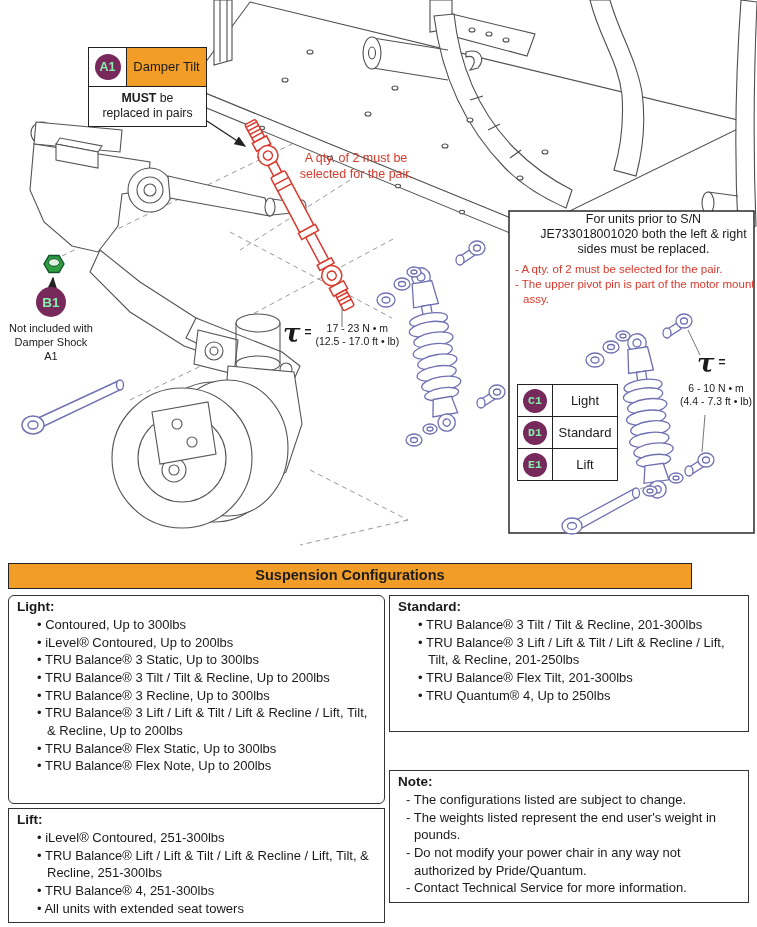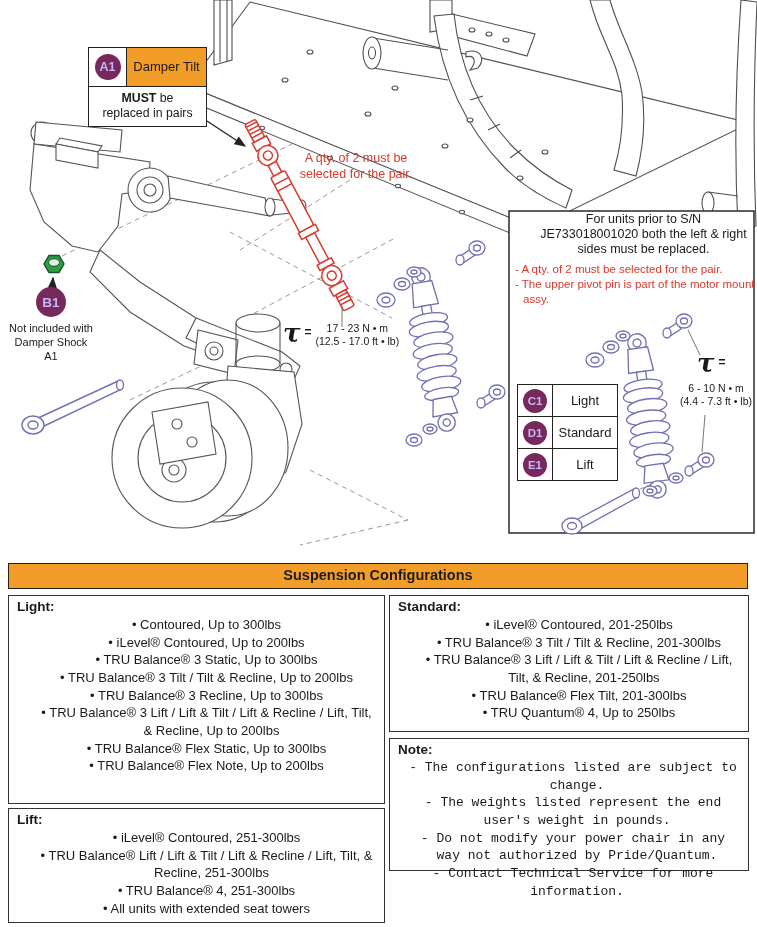--- a/index.html
+++ b/index.html
@@ -5,21 +5,21 @@
   :root{
     --orange:#F29D27; --purple:#76295A; --red:#D8392C; --blue:#7070B2; --ink:#1a1a1a;
   }
   html,body{margin:0;padding:0;background:#fff;}
   #page{position:relative;width:757px;height:927px;background:#fff;overflow:hidden;
         font-family:"Liberation Sans",sans-serif;color:var(--ink);}
   .abs{position:absolute;}
   svg{display:block;}
 
   
-  .badge{border-radius:50%;background:var(--purple);color:#c4b5fd;font-weight:bold;
+  .badge{border-radius:50%;background:var(--purple);color:#86efac;font-weight:bold;
          display:flex;align-items:center;justify-content:center;}
   .b26{width:26px;height:26px;font-size:12.5px;}
   .b30{width:30px;height:30px;font-size:13.5px;}
   .b24{width:24px;height:24px;font-size:11.5px;}
 
   
   .a1-box{left:88px;top:47px;width:117px;border:1.6px solid #222;background:#fff;text-align:center;}
   .a1-top{display:flex;height:38px;border-bottom:1.4px solid #222;}
   .a1-id{width:37px;display:flex;align-items:center;justify-content:center;border-right:1.4px solid #222;}
   .a1-part{flex:1;background:var(--orange);display:flex;align-items:center;justify-content:center;
@@ -43,39 +43,39 @@
   .snbox{left:509px;top:211px;width:269px;padding:1px 6px;box-sizing:border-box;}
   .sn-head{font-size:12.5px;text-align:center;line-height:1.18;}
   .sn-red{margin-top:6px;color:var(--red);font-size:11.5px;line-height:1.3;}
   .sn-red .item{padding-left:8px;text-indent:-8px;}
   .sn-red .item::before{content:"- ";}
 
   
   .legend{left:517px;top:384px;border:1.3px solid #222;background:#fff;}
   .lrow{display:flex;height:31px;border-bottom:1.3px solid #222;}
   .lrow:last-child{border-bottom:none;}
-  .lid{width:34px;border-right:1.3px solid #222;display:flex;align-items:center;justify-content:center;}
+  .lid{width:34px;border-right:1.3px solid #222;display:flex;align-items:center;justify-content:center;font-family:Liberation Mono, monospace;}
   .llabel{width:64px;display:flex;align-items:center;justify-content:center;font-size:13px;}
 
   
-  .cfghdr{left:8px;top:563px;width:740px;height:26px;background:var(--orange);
+  .cfghdr{left:8px;top:563px;width:684px;height:26px;background:var(--orange);
           border:1.3px solid #222;box-sizing:border-box;font-weight:bold;font-size:14.5px;
           text-align:center;line-height:23px;color:#1c1c1c;}
   .cbox{border:1.4px solid #333;background:#fff;box-sizing:border-box;padding:3px 8px 0 8px;font-size:13px;}
   .cbox h4{margin:0;font-size:13.5px;line-height:1.25;}
   .cbox ul{margin:0;padding:0 0 0 20px;list-style:none;}
-  .cbox li{line-height:1.36;padding-left:10px;text-indent:-10px;text-align:center;}
+  .cbox li{line-height:1.36;padding-left:10px;text-indent:-10px;}
   .cbox li::before{content:"• ";}
   .cbox.notebox ul{padding-left:8px;}
-  .cbox.notebox li{padding-left:8px;text-indent:-8px;font-family:Liberation Mono, monospace;}
+  .cbox.notebox li{padding-left:8px;text-indent:-8px;}
   .cbox.notebox li::before{content:"- ";}
-  #box-light{left:8px;top:595px;width:377px;height:209px;}
+  #box-light{left:8px;top:595px;width:377px;height:209px;border-radius:6px;}
   #box-lift{left:8px;top:808px;width:377px;height:115px;}
   #box-standard{left:389px;top:595px;width:360px;height:137px;}
-  #box-note{left:389px;top:738px;width:360px;height:133px;}
+  #box-note{left:389px;top:770px;width:360px;height:133px;}
 </style>
 </head>
 <body>
 
 <div id="page">
 
   <svg class="abs" style="left:0;top:0" width="757" height="560" viewBox="0 0 757 560">
     <defs>
       <marker id="ah" markerWidth="9" markerHeight="8" refX="8" refY="3.5" orient="auto">
         <path d="M0,0 L9,3.5 L0,7 Z" fill="#222"></path>
@@ -369,21 +369,20 @@
       <li>iLevel® Contoured, 251-300lbs</li>
       <li>TRU Balance® Lift / Lift &amp; Tilt / Lift &amp; Recline / Lift, Tilt, &amp; Recline, 251-300lbs</li>
       <li>TRU Balance® 4, 251-300lbs</li>
       <li>All units with extended seat towers</li>
     </ul>
   </div>
 
   <div id="box-standard" class="abs cbox">
     <h4>Standard:</h4>
     <ul>
-      <li>iLevel® Contoured, 201-250lbs</li>
       <li>TRU Balance® 3 Tilt / Tilt &amp; Recline, 201-300lbs</li>
       <li>TRU Balance® 3 Lift / Lift &amp; Tilt / Lift &amp; Recline / Lift, Tilt, &amp; Recline, 201-250lbs</li>
       <li>TRU Balance® Flex Tilt, 201-300lbs</li>
       <li>TRU Quantum® 4, Up to 250lbs</li>
     </ul>
   </div>
 
   <div id="box-note" class="abs cbox notebox">
     <h4>Note:</h4>
     <ul>

